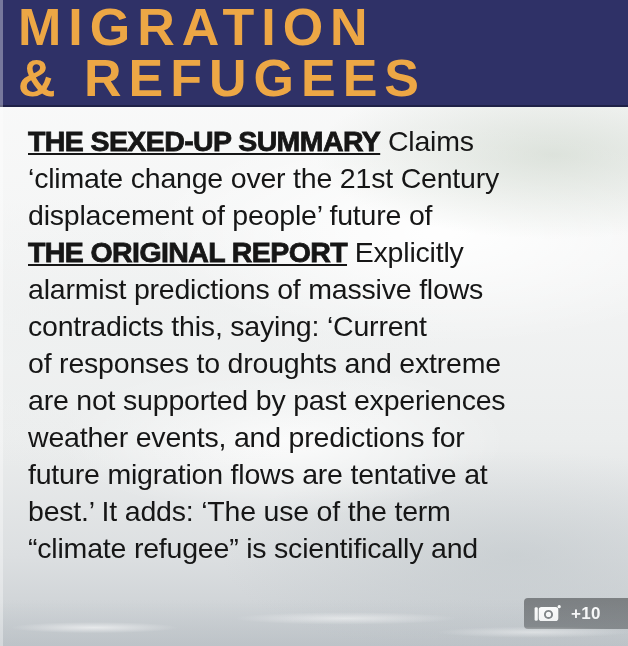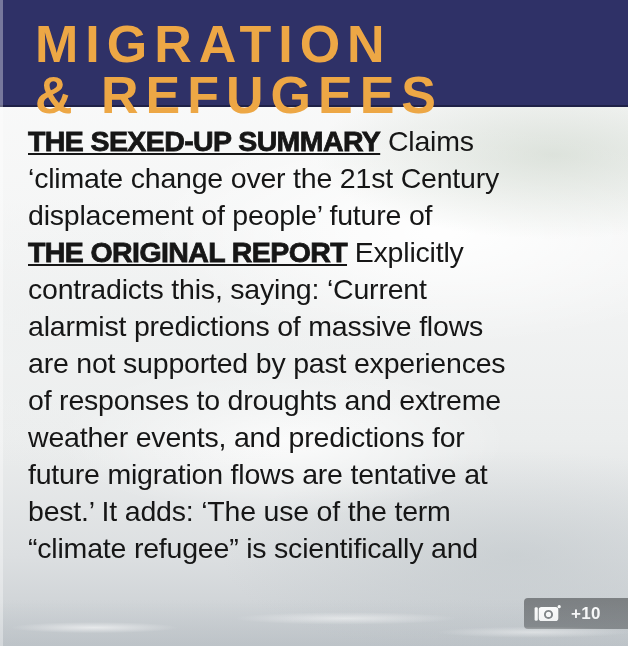--- a/index.html
+++ b/index.html
@@ -30,21 +30,21 @@
     position:absolute;left:0;top:0;width:3px;height:100%;
     background:rgba(255,255,255,0.35);z-index:5;
   }
   .band{
     position:absolute;left:0;top:0;right:0;height:107px;
     background:var(--band,#2f3167);
     border-bottom:2px solid #1f2147;
     box-sizing:border-box;
   }
   .band h1{
-    margin:17px;padding:2px 0 0 18px;
+    margin:0;padding:2px 0 0 18px;
     font-size:52px;line-height:51px;
     font-weight:700;
     letter-spacing:7px;
     color:var(--title,#eda745);
   }
   .content{
     position:absolute;left:28px;top:123px;right:8px;
     color:var(--ink,#161616);
     font-size:28.5px;line-height:37px;
     letter-spacing:-0.2px;
@@ -79,24 +79,24 @@
   <header class="band">
     <h1><span>MIGRATION</span><br><span>&amp; REFUGEES</span></h1>
   </header>
 
   <div class="content">
     <div id="paragraphs">
         <div class="line"><b class="lead">THE SEXED-UP SUMMARY</b> Claims</div>
         <div class="line">‘climate change over the 21st Century</div>
         <div class="line">displacement of people’ future of</div>
         <div class="line"><b class="lead">THE ORIGINAL REPORT</b> Explicitly</div>
+        <div class="line">alarmist predictions of massive flows</div>
         <div class="line">contradicts this, saying: ‘Current</div>
-        <div class="line">alarmist predictions of massive flows</div>
+        <div class="line">of responses to droughts and extreme</div>
         <div class="line">are not supported by past experiences</div>
-        <div class="line">of responses to droughts and extreme</div>
         <div class="line">weather events, and predictions for</div>
         <div class="line">future migration flows are tentative at</div>
         <div class="line">best.’ It adds: ‘The use of the term</div>
         <div class="line">“climate refugee” is scientifically and</div>
       </div>
   </div>
 
   <div class="photo-badge">
     <span class="cam">
       <svg width="27" height="20" viewBox="0 0 27 20" aria-hidden="true">

